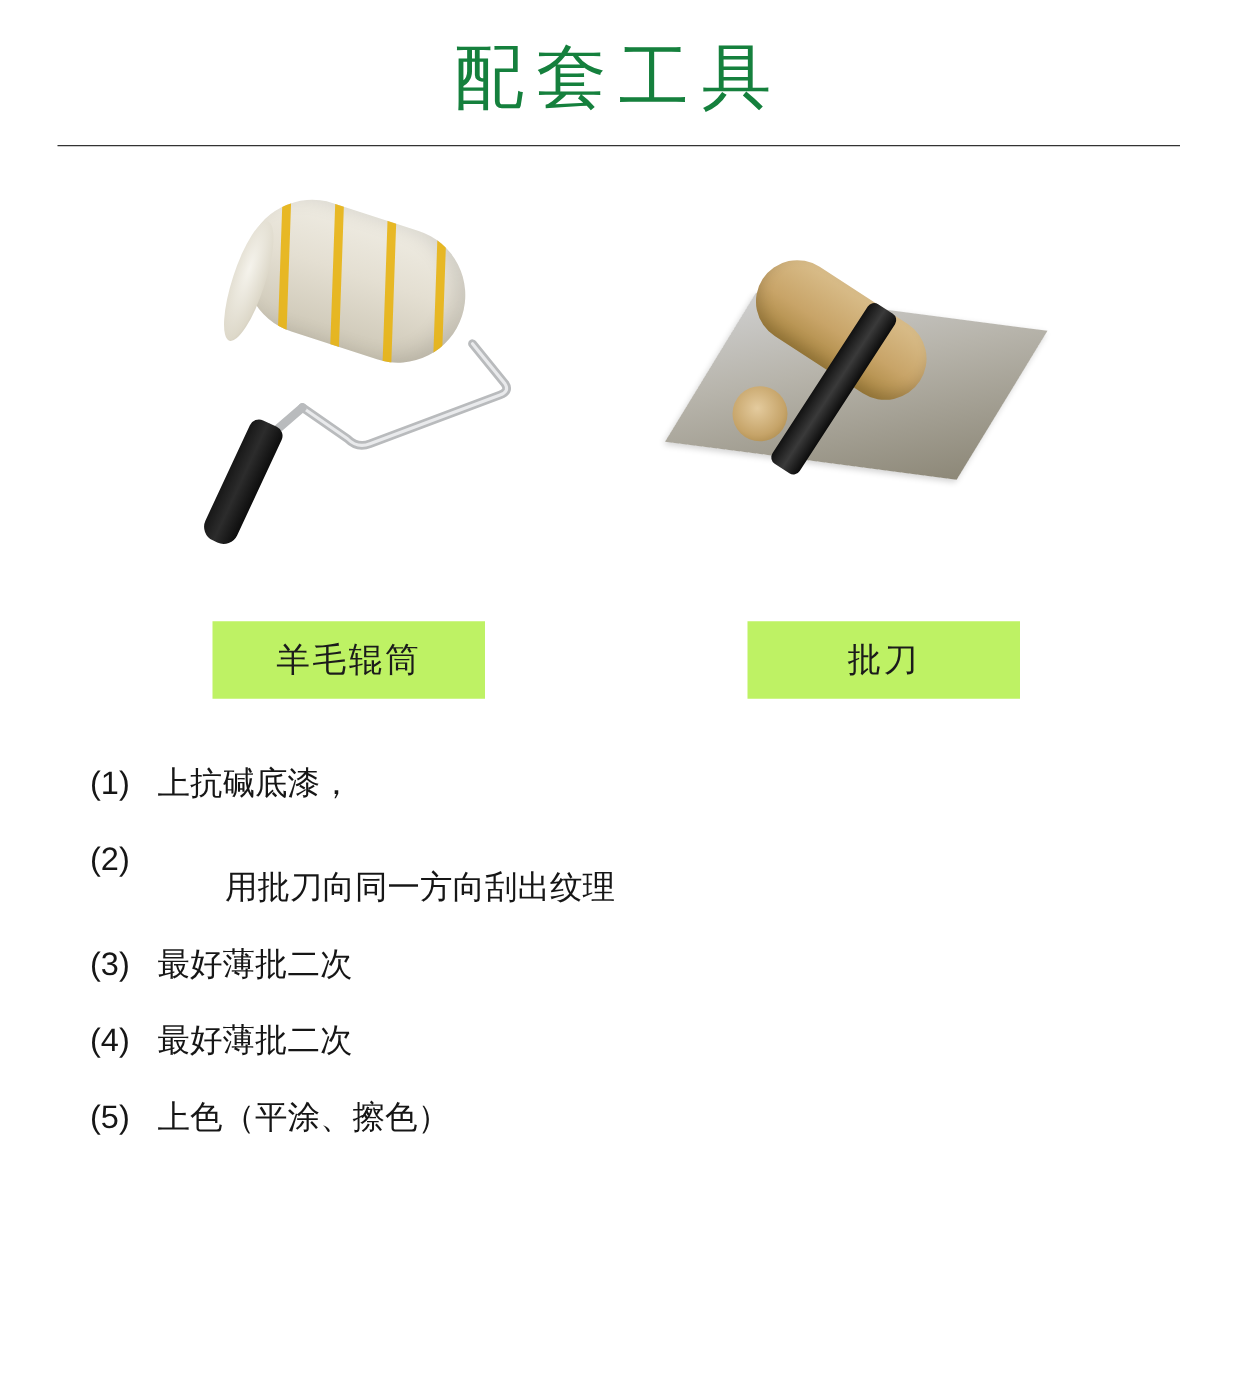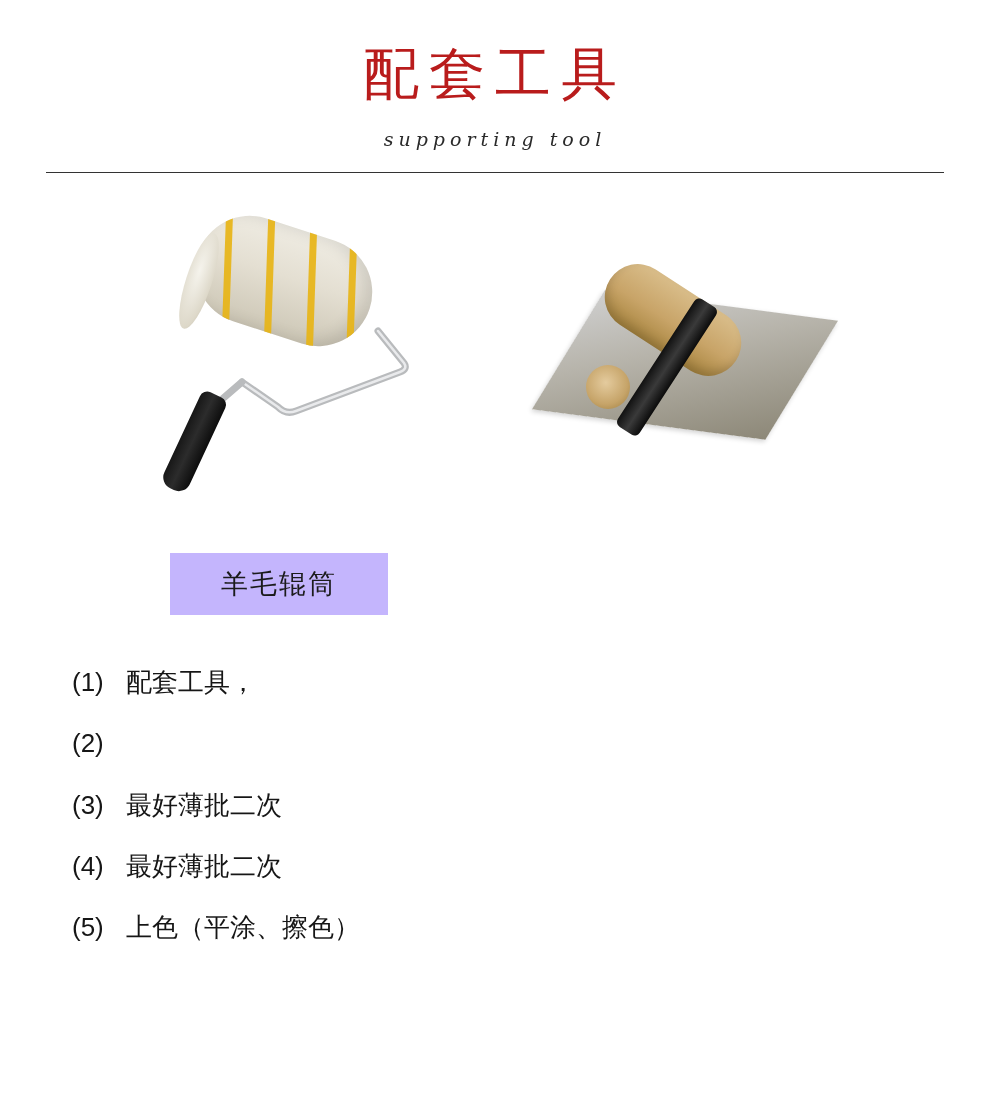--- a/index.html
+++ b/index.html
@@ -22,22 +22,22 @@
   
   .header {
     padding-top: 26px;
     text-align: center;
   }
   .main-title {
     font-size: 56px;
     letter-spacing: 10px;
     font-weight: 400;
     line-height: 1.15;
-    color: #b91c1c;
-    margin: 16px;
+    color: #15803d;
+    margin: 4px;
     font-family: "Liberation Sans", sans-serif;
   }
   .sub-title {
     margin-top: 22px;
     font-family: "DejaVu Serif", serif;
     font-style: italic;
     font-size: 19px;
     letter-spacing: 5px;
     color: #2a2a2a;
   }
@@ -168,21 +168,21 @@
     background: linear-gradient(90deg,#111 0%,#3a3a3a 50%,#0b0b0b 100%);
     border-radius: 6px;
     transform: rotate(33deg);
   }
 
   
   .caption {
     margin-top: 8px;
     width: 218px;
     height: 62px;
-    background: #c4b5fd;
+    background: #bef264;
     display: flex;
     align-items: center;
     justify-content: center;
     font-size: 27px;
     letter-spacing: 2px;
     color: #1b1b1b;
   }
   .product.left .caption { margin-left: 42px; }
   .product.right .caption { margin-left: 78px; }
 
@@ -210,21 +210,20 @@
     padding-left: 54px;
   }
 </style>
 </head>
 <body>
 
 <div class="page">
 
   <div class="header">
     <h1 class="main-title">配套工具</h1>
-    <div class="sub-title">supporting tool</div>
     <div class="divider"></div>
   </div>
 
   <div class="products">
 
     <div class="product left">
       <div class="img-box">
         <div class="roller-wrap">
           <div class="roller-sleeve">
             <div class="stripe s1"></div>
@@ -247,34 +246,36 @@
 
     <div class="product right">
       <div class="img-box">
         <div class="trowel-wrap">
           <div class="trowel-plate"></div>
           <div class="trowel-wood"></div>
           <div class="trowel-wood-end"></div>
           <div class="trowel-bar"></div>
         </div>
       </div>
+      <div class="caption">批刀</div>
     </div>
 
   </div>
 
   <div class="steps">
 
     <div class="step">
       <span class="step-num">(1)</span>
-      <span class="step-text">配套工具，</span>
+      <span class="step-text">上抗碱底漆，</span>
     </div>
 
     <div class="step">
       <span class="step-num">(2)</span>
       <span class="step-text">
+        <span class="line2">用批刀向同一方向刮出纹理</span>
       </span>
     </div>
 
     <div class="step">
       <span class="step-num">(3)</span>
       <span class="step-text">最好薄批二次</span>
     </div>
 
     <div class="step">
       <span class="step-num">(4)</span>

